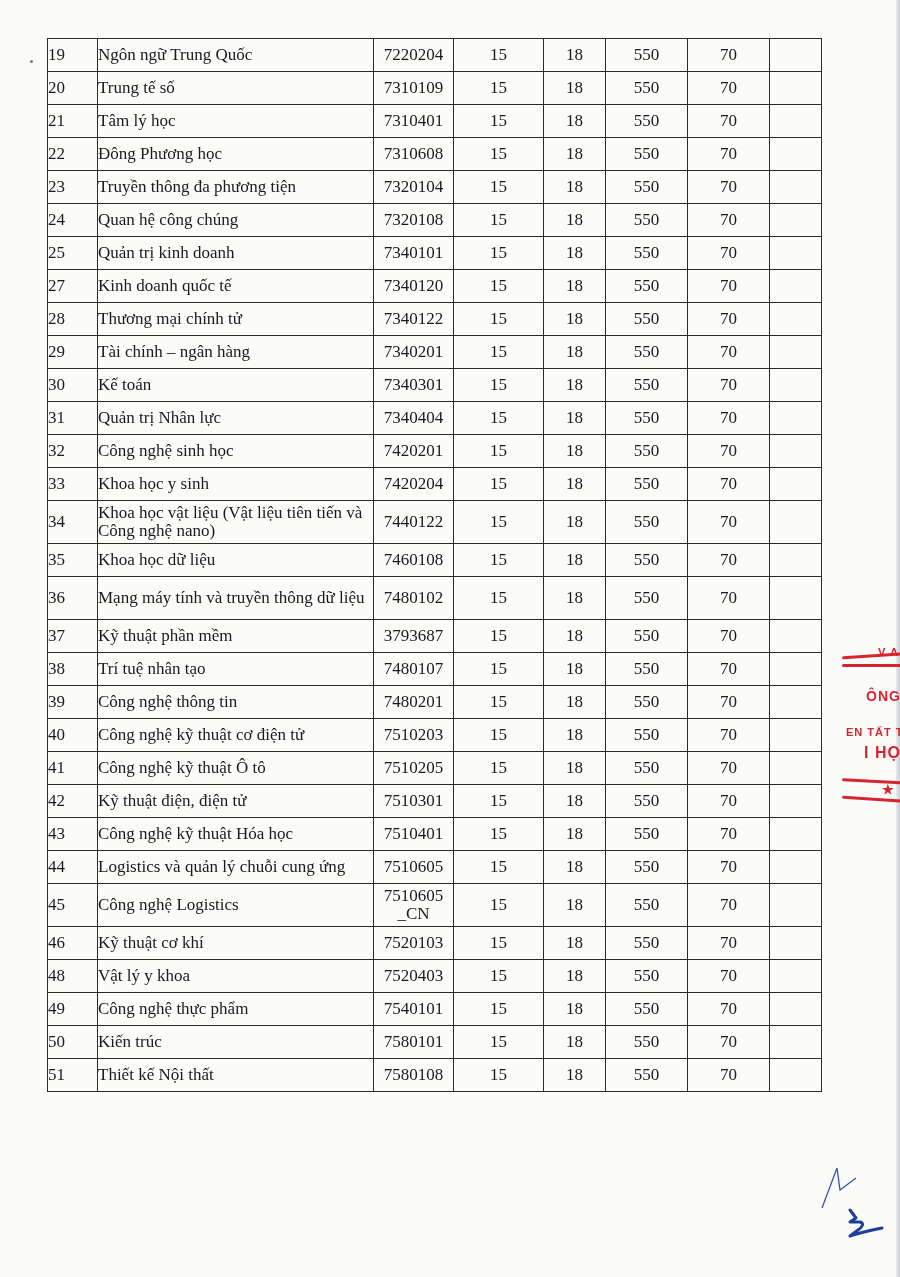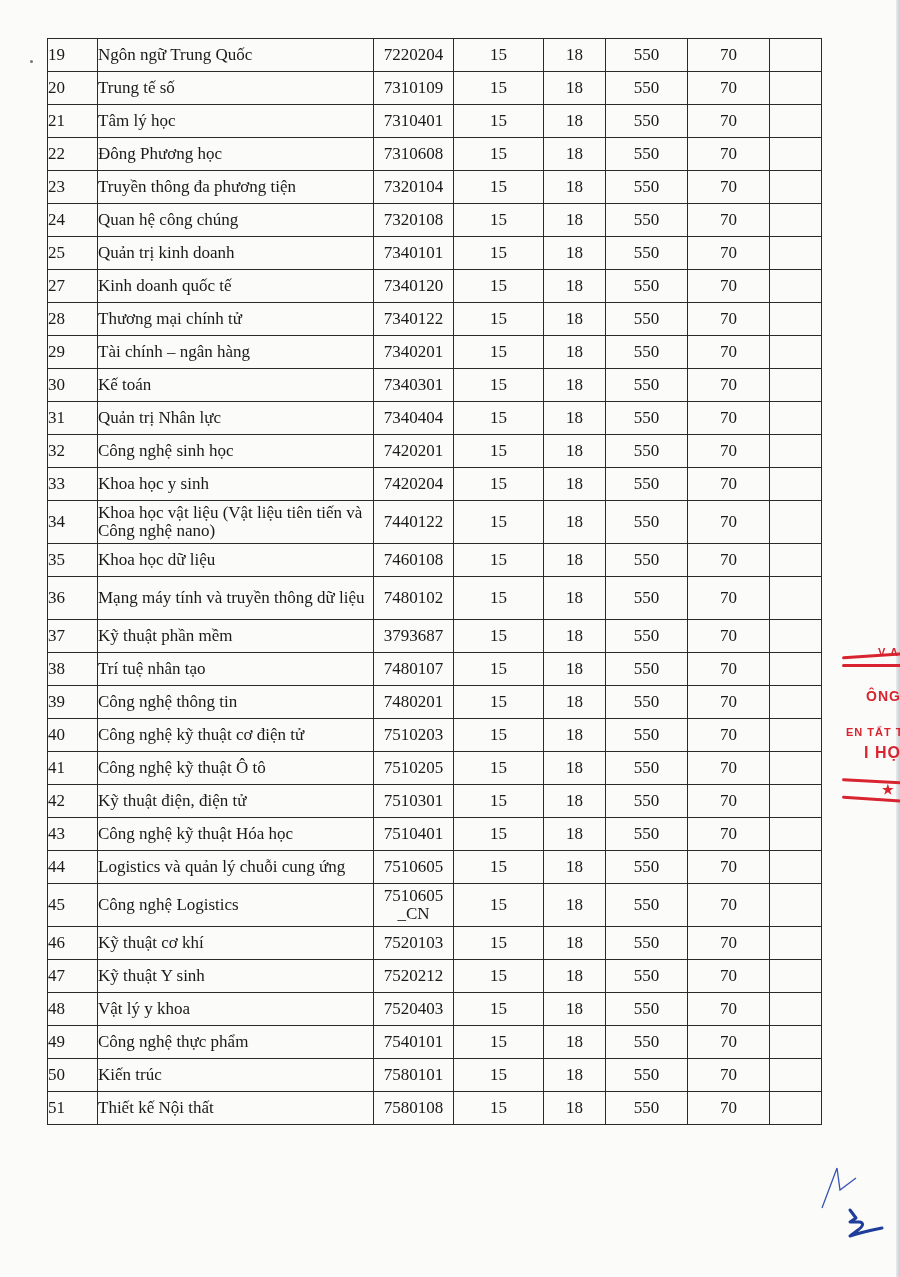--- a/index.html
+++ b/index.html
@@ -329,30 +329,20 @@
         <td class="c-no">46</td>
         <td class="c-name">Kỹ thuật cơ khí</td>
         <td class="c-code">7520103</td>
         <td class="c-num">15</td>
         <td class="c-num">18</td>
         <td class="c-num">550</td>
         <td class="c-num">70</td>
         <td class="c-num"></td>
       </tr>
       <tr>
-        <td class="c-no">47</td>
-        <td class="c-name">Kỹ thuật Y sinh</td>
-        <td class="c-code">7520212</td>
-        <td class="c-num">15</td>
-        <td class="c-num">18</td>
-        <td class="c-num">550</td>
-        <td class="c-num">70</td>
-        <td class="c-num"></td>
-      </tr>
-      <tr>
         <td class="c-no">48</td>
         <td class="c-name">Vật lý y khoa</td>
         <td class="c-code">7520403</td>
         <td class="c-num">15</td>
         <td class="c-num">18</td>
         <td class="c-num">550</td>
         <td class="c-num">70</td>
         <td class="c-num"></td>
       </tr>
       <tr>

